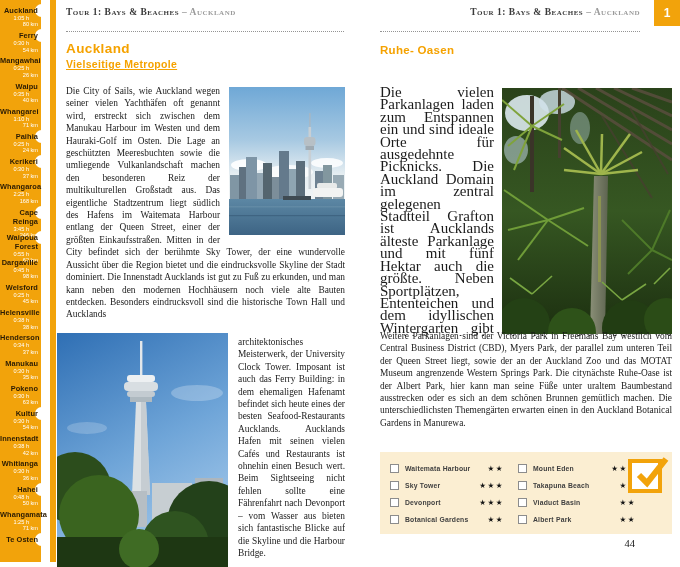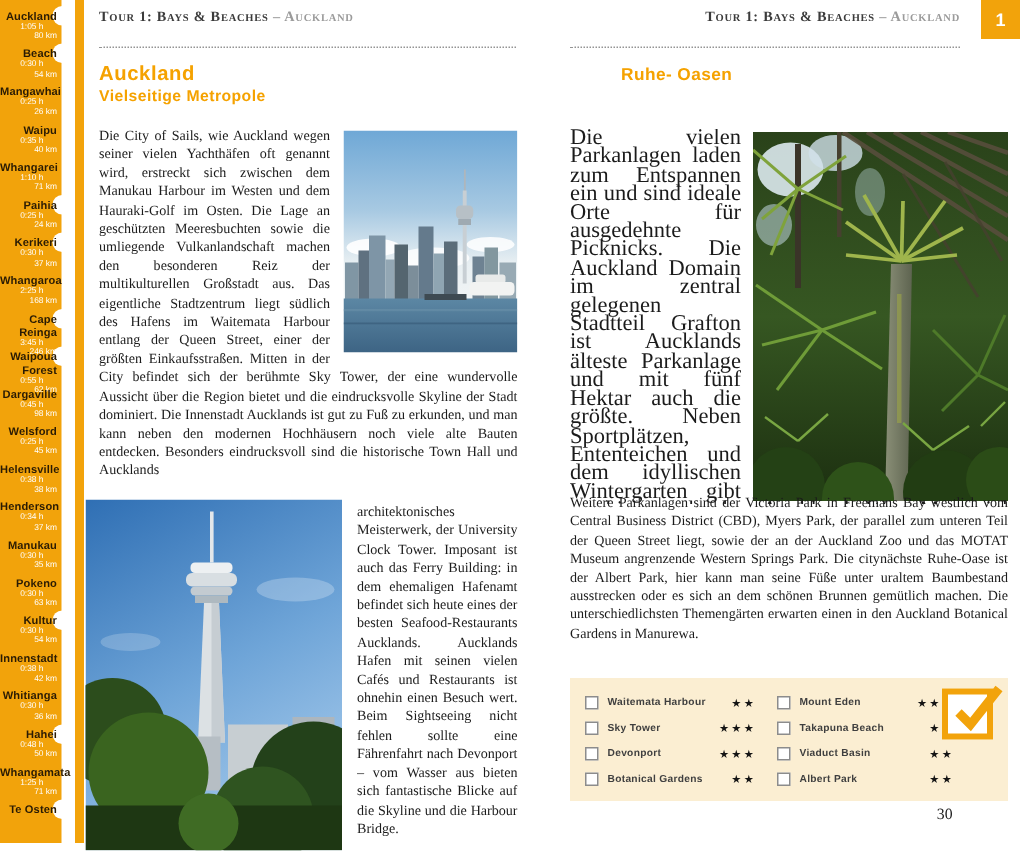--- a/index.html
+++ b/index.html
@@ -32,23 +32,23 @@
   .dotted{position:absolute;top:31px;border-top:1.5px dotted #949494;height:0;}
   .dot-left{left:66px;width:278px;}
   .dot-right{left:380px;width:260px;}
   .tab{position:absolute;left:654px;top:0;width:26px;height:26px;background:var(--accent);
     color:#fff;font-family:"Liberation Sans",sans-serif;font-weight:bold;font-size:12px;
     display:flex;align-items:center;justify-content:center;}
   
   .title-main{position:absolute;left:66px;top:41px;font-family:"Liberation Sans",sans-serif;
     font-weight:bold;font-size:13.5px;color:var(--heading);letter-spacing:.4px;}
   .title-sub{position:absolute;left:66px;top:58px;font-family:"Liberation Sans",sans-serif;
-    font-weight:bold;font-size:10.5px;color:var(--heading);letter-spacing:.3px;}
+    font-weight:bold;font-size:10.5px;color:var(--heading);letter-spacing:.3px;text-decoration:underline;}
   .title-right{position:absolute;left:380px;top:44px;font-family:"Liberation Sans",sans-serif;
-    font-weight:bold;font-size:11.5px;color:var(--heading);letter-spacing:.3px;margin-left:34px;}
+    font-weight:bold;font-size:11.5px;color:var(--heading);letter-spacing:.3px;}
   
   .flowA{position:absolute;left:66px;top:85px;width:279px;height:248px;overflow:hidden;
     font-size:9.4px;line-height:12.4px;text-align:justify;}
   .flowA p{margin:0;}
   .img-skyline{float:right;width:116px;height:148px;margin:2px 0 6px 9px;display:block;}
   .img-skytower{position:absolute;left:57px;top:333px;width:171px;height:234px;display:block;}
   .blockB{position:absolute;left:238px;top:336px;width:107px;height:226px;overflow:hidden;
     font-size:9.4px;line-height:12.4px;text-align:justify;}
   .flowC{position:absolute;left:380px;top:86px;width:292px;height:250px;overflow:hidden;
     font-size:15px;line-height:12.4px;text-align:justify;}
@@ -82,21 +82,21 @@
   <div class="s-items">
   <div class="s-item">
     <span class="s-dot"></span>
     <span class="s-name">Auckland</span>
     <span class="s-time">1:05 h</span>
     <span class="s-dist">80 km</span>
   </div>
 
   <div class="s-item">
     <span class="s-dot"></span>
-    <span class="s-name">Beach</span>
+    <span class="s-name">Ferry</span>
     <span class="s-time">0:30 h</span>
     <span class="s-dist">54 km</span>
   </div>
 
   <div class="s-item">
 
     <span class="s-name">Mangawhai</span>
     <span class="s-time">0:25 h</span>
     <span class="s-dist">26 km</span>
   </div>
@@ -464,13 +464,13 @@
   </div>
 </div>
   </div>
   <div class="big-check">
     <svg width="36" height="36" viewBox="0 0 36 36">
       <path d="M6 20 L14 28 L33 4" fill="none" stroke="#F2A30B" stroke-width="6"></path>
     </svg>
   </div>
 </div>
 
-<div class="page-num">30</div>
+<div class="page-num">44</div>
 
 </body></html>

